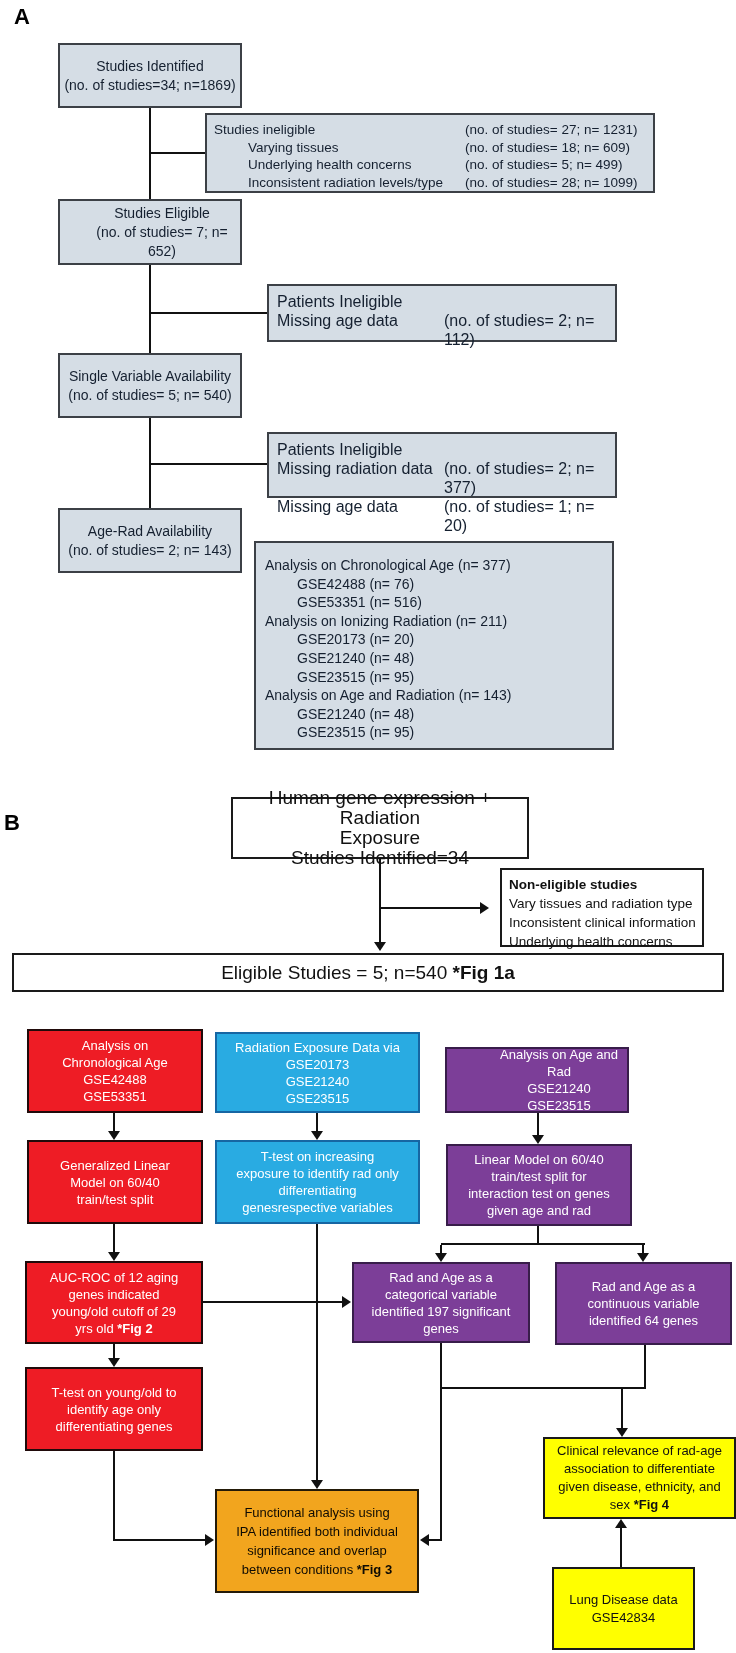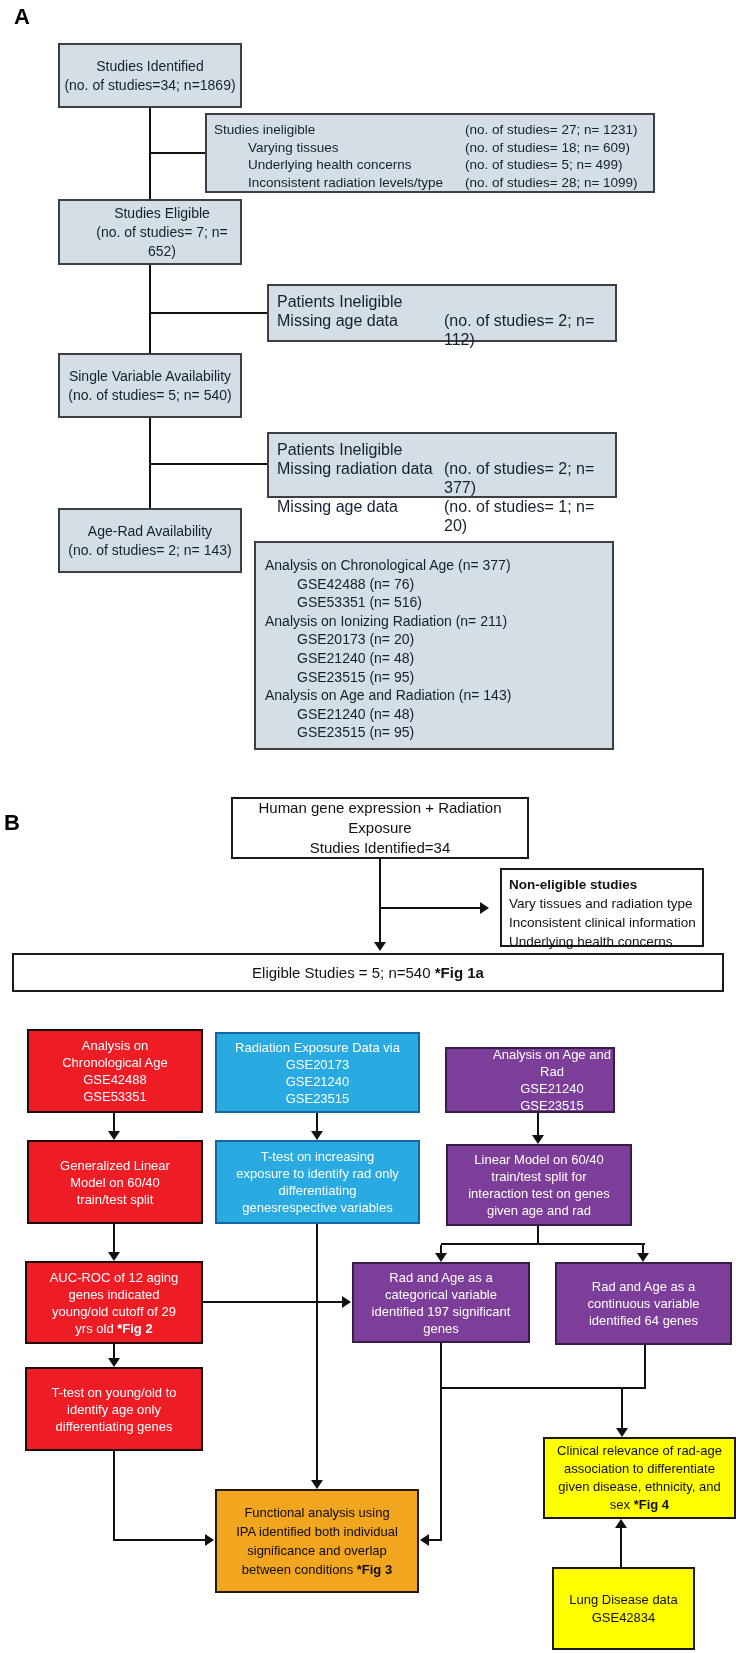--- a/index.html
+++ b/index.html
@@ -18,21 +18,21 @@
   .lrow .val{flex:1;}
   .a2{padding:6px 6px 0 7px;}
   .pbox{padding:6px 8px 0 8px;}
   .pbox .lrow{font-size:16px;line-height:19px;}
   .pbox .lrow .lbl{width:167px;}
   .a8{padding:13px 8px 0 9px;}
   .a8 .aline{font-size:14px;line-height:18.6px;white-space:pre;}
   .a8 .aline.ind{padding-left:32px;}
   
   .wbox{position:absolute;box-sizing:border-box;background:#fff;border:2px solid #1a1a1a;color:#111;}
-  .wbox .txt{white-space:pre-line;font-size:15px;line-height:20px;}
+  .wbox .txt{white-space:pre-line;font-size:19px;line-height:20px;}
   .b2{padding:5px 6px 0 7px;font-size:13.5px;line-height:19px;}
   .b2 .ttl{font-weight:bold;}
   .b2 .txt{white-space:pre-line;font-size:13.5px;line-height:19px;}
   
   .cbox{position:absolute;box-sizing:border-box;display:flex;align-items:center;justify-content:center;
         text-align:center;}
   .cbox .txt{white-space:pre-line;font-size:13px;line-height:17px;}
   .red{background:var(--red,#ee1c25);border:2px solid var(--red-border,#200a0a);color:#fff;}
   .blue{background:var(--blue,#29abe2);border:2px solid var(--blue-border,#1666a3);color:#fff;}
   .purple{background:var(--purple,#7c3e98);border:2px solid var(--purple-border,#381d4a);color:#fff;}
@@ -168,21 +168,21 @@
 Chronological Age
 GSE42488
 GSE53351</span>
   </div>
   <div class="cbox blue" style="left:215px;top:1032px;width:205px;height:81px;">
     <span class="txt">Radiation Exposure Data via
 GSE20173
 GSE21240
 GSE23515</span>
   </div>
-  <div class="cbox purple" style="left:445px;top:1047px;width:170px;height:66px;padding-left:44px;">
+  <div class="cbox purple" style="left:445px;top:1047px;width:184px;height:66px;padding-left:44px;">
     <span class="txt">Analysis on Age and Rad
 GSE21240
 GSE23515</span>
   </div>
 
   <div class="cbox red" style="left:27px;top:1140px;width:176px;height:84px;">
     <span class="txt">Generalized Linear
 Model on 60/40
 train/test split</span>
   </div>

